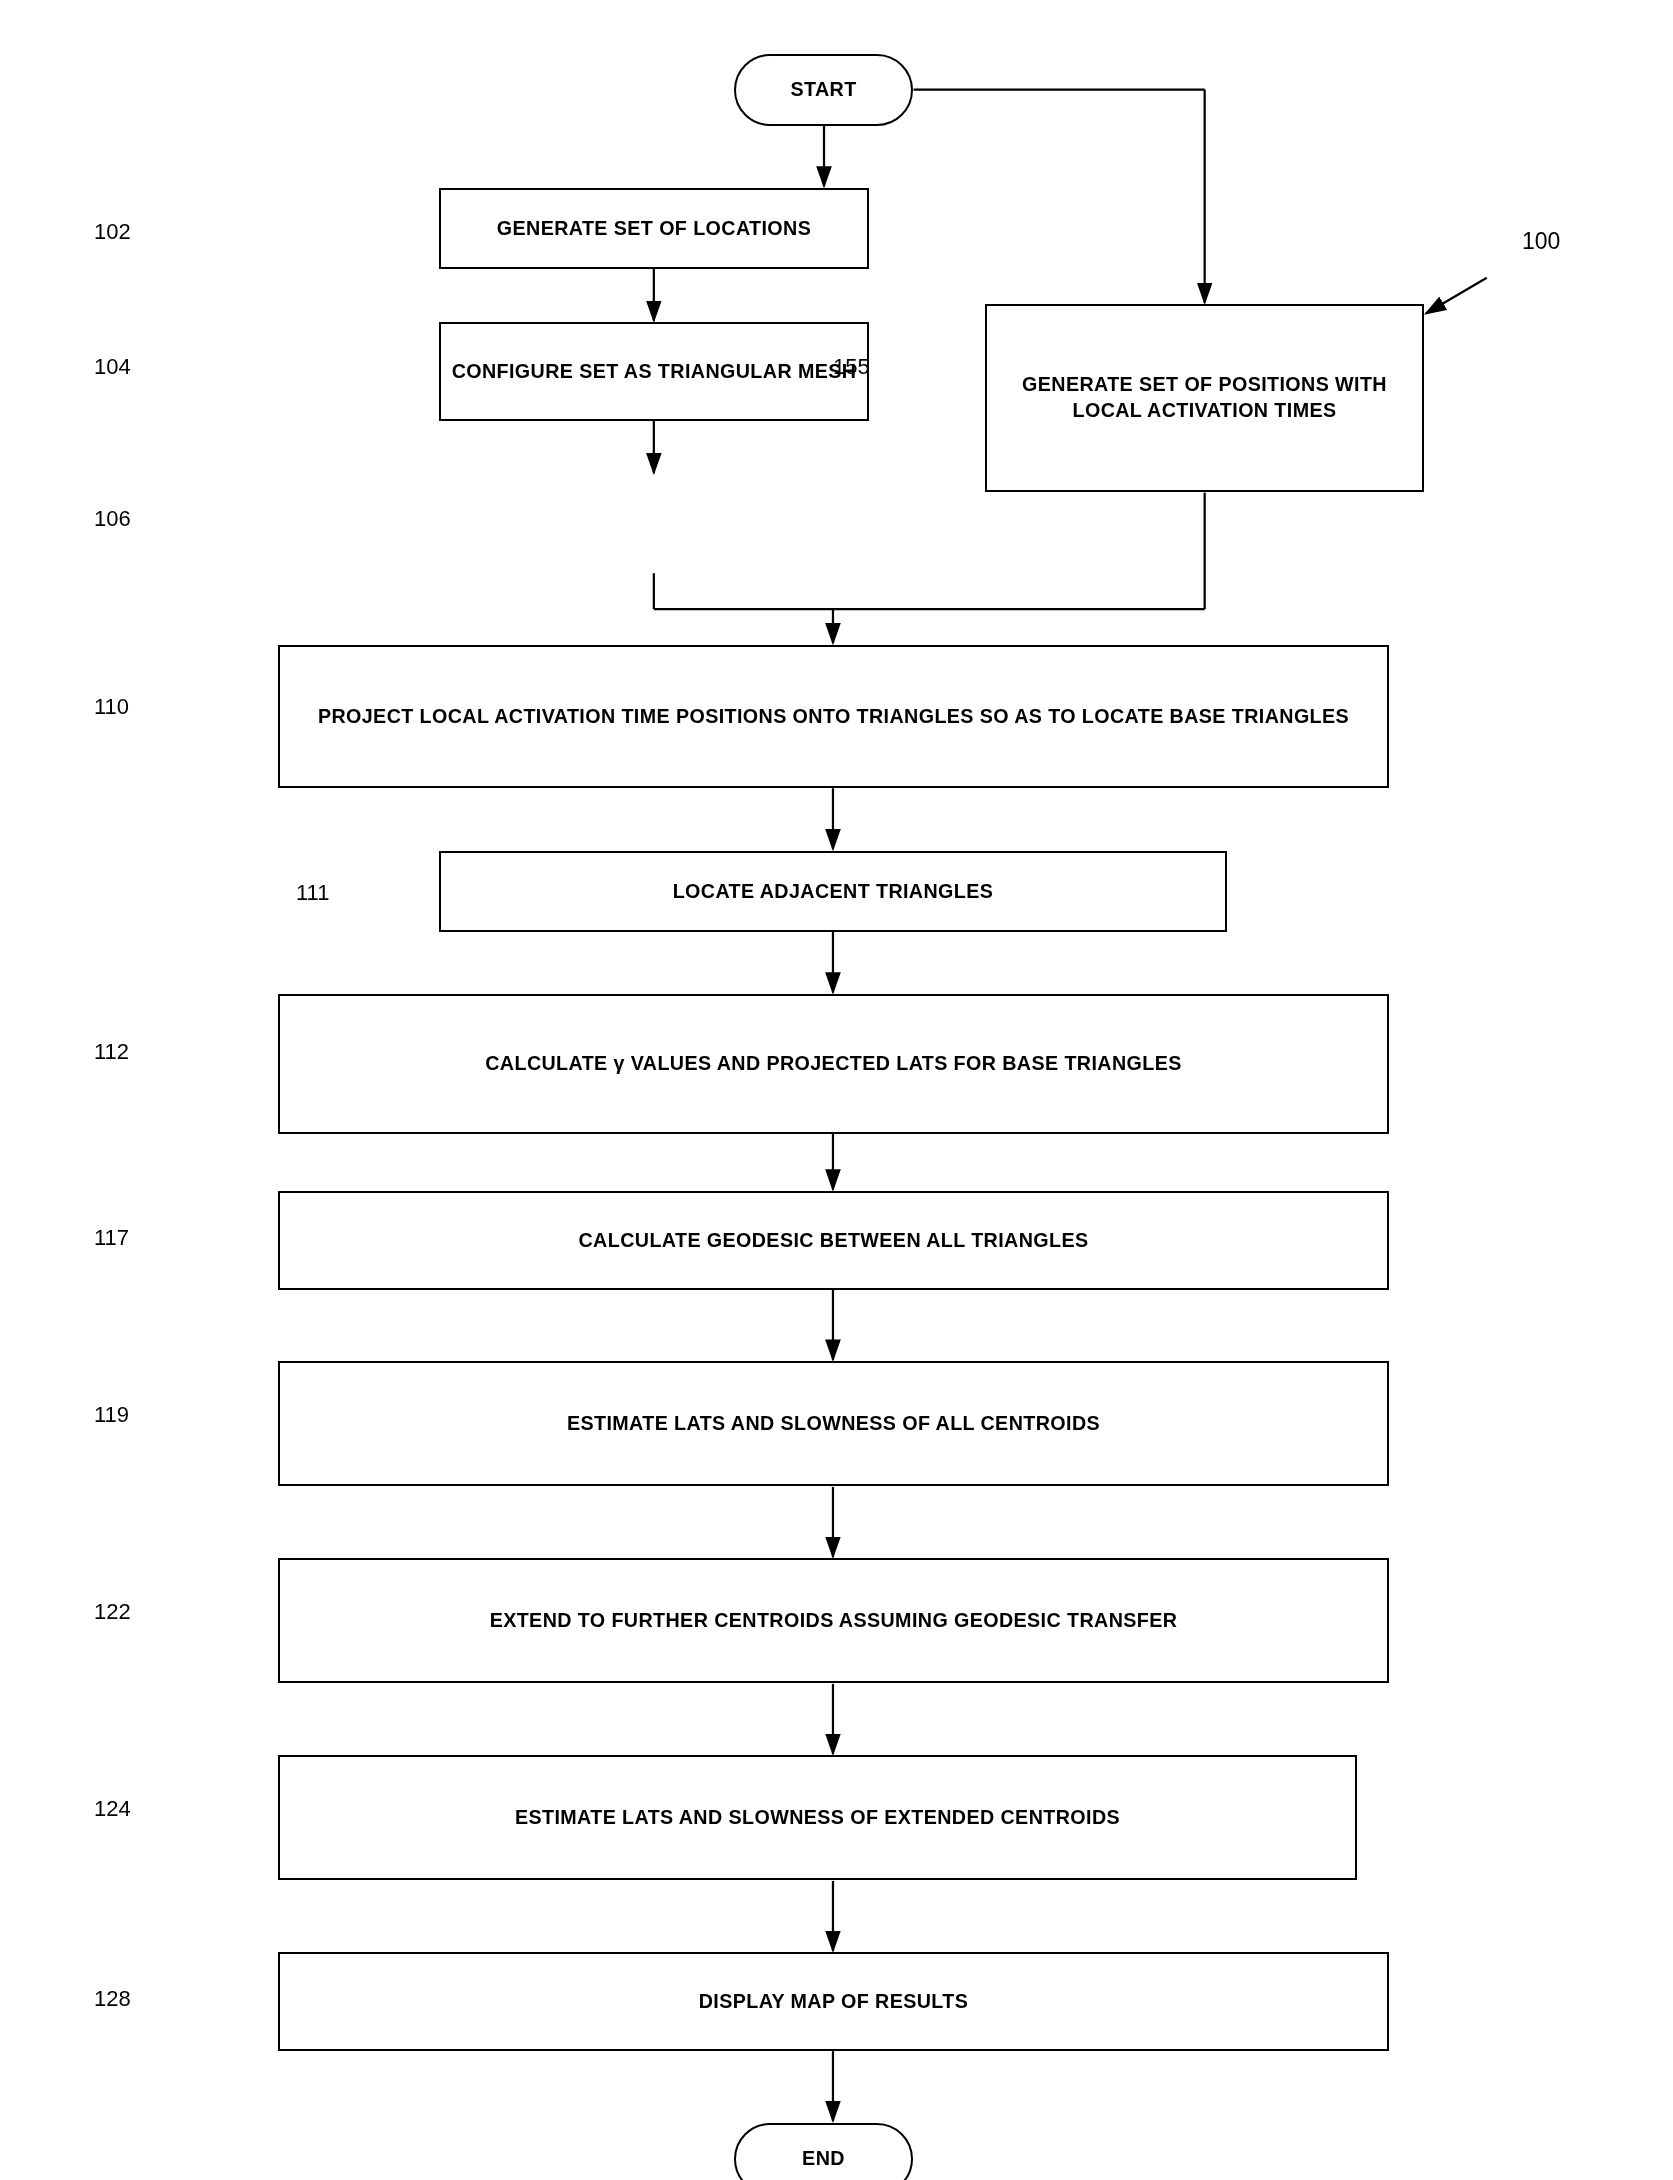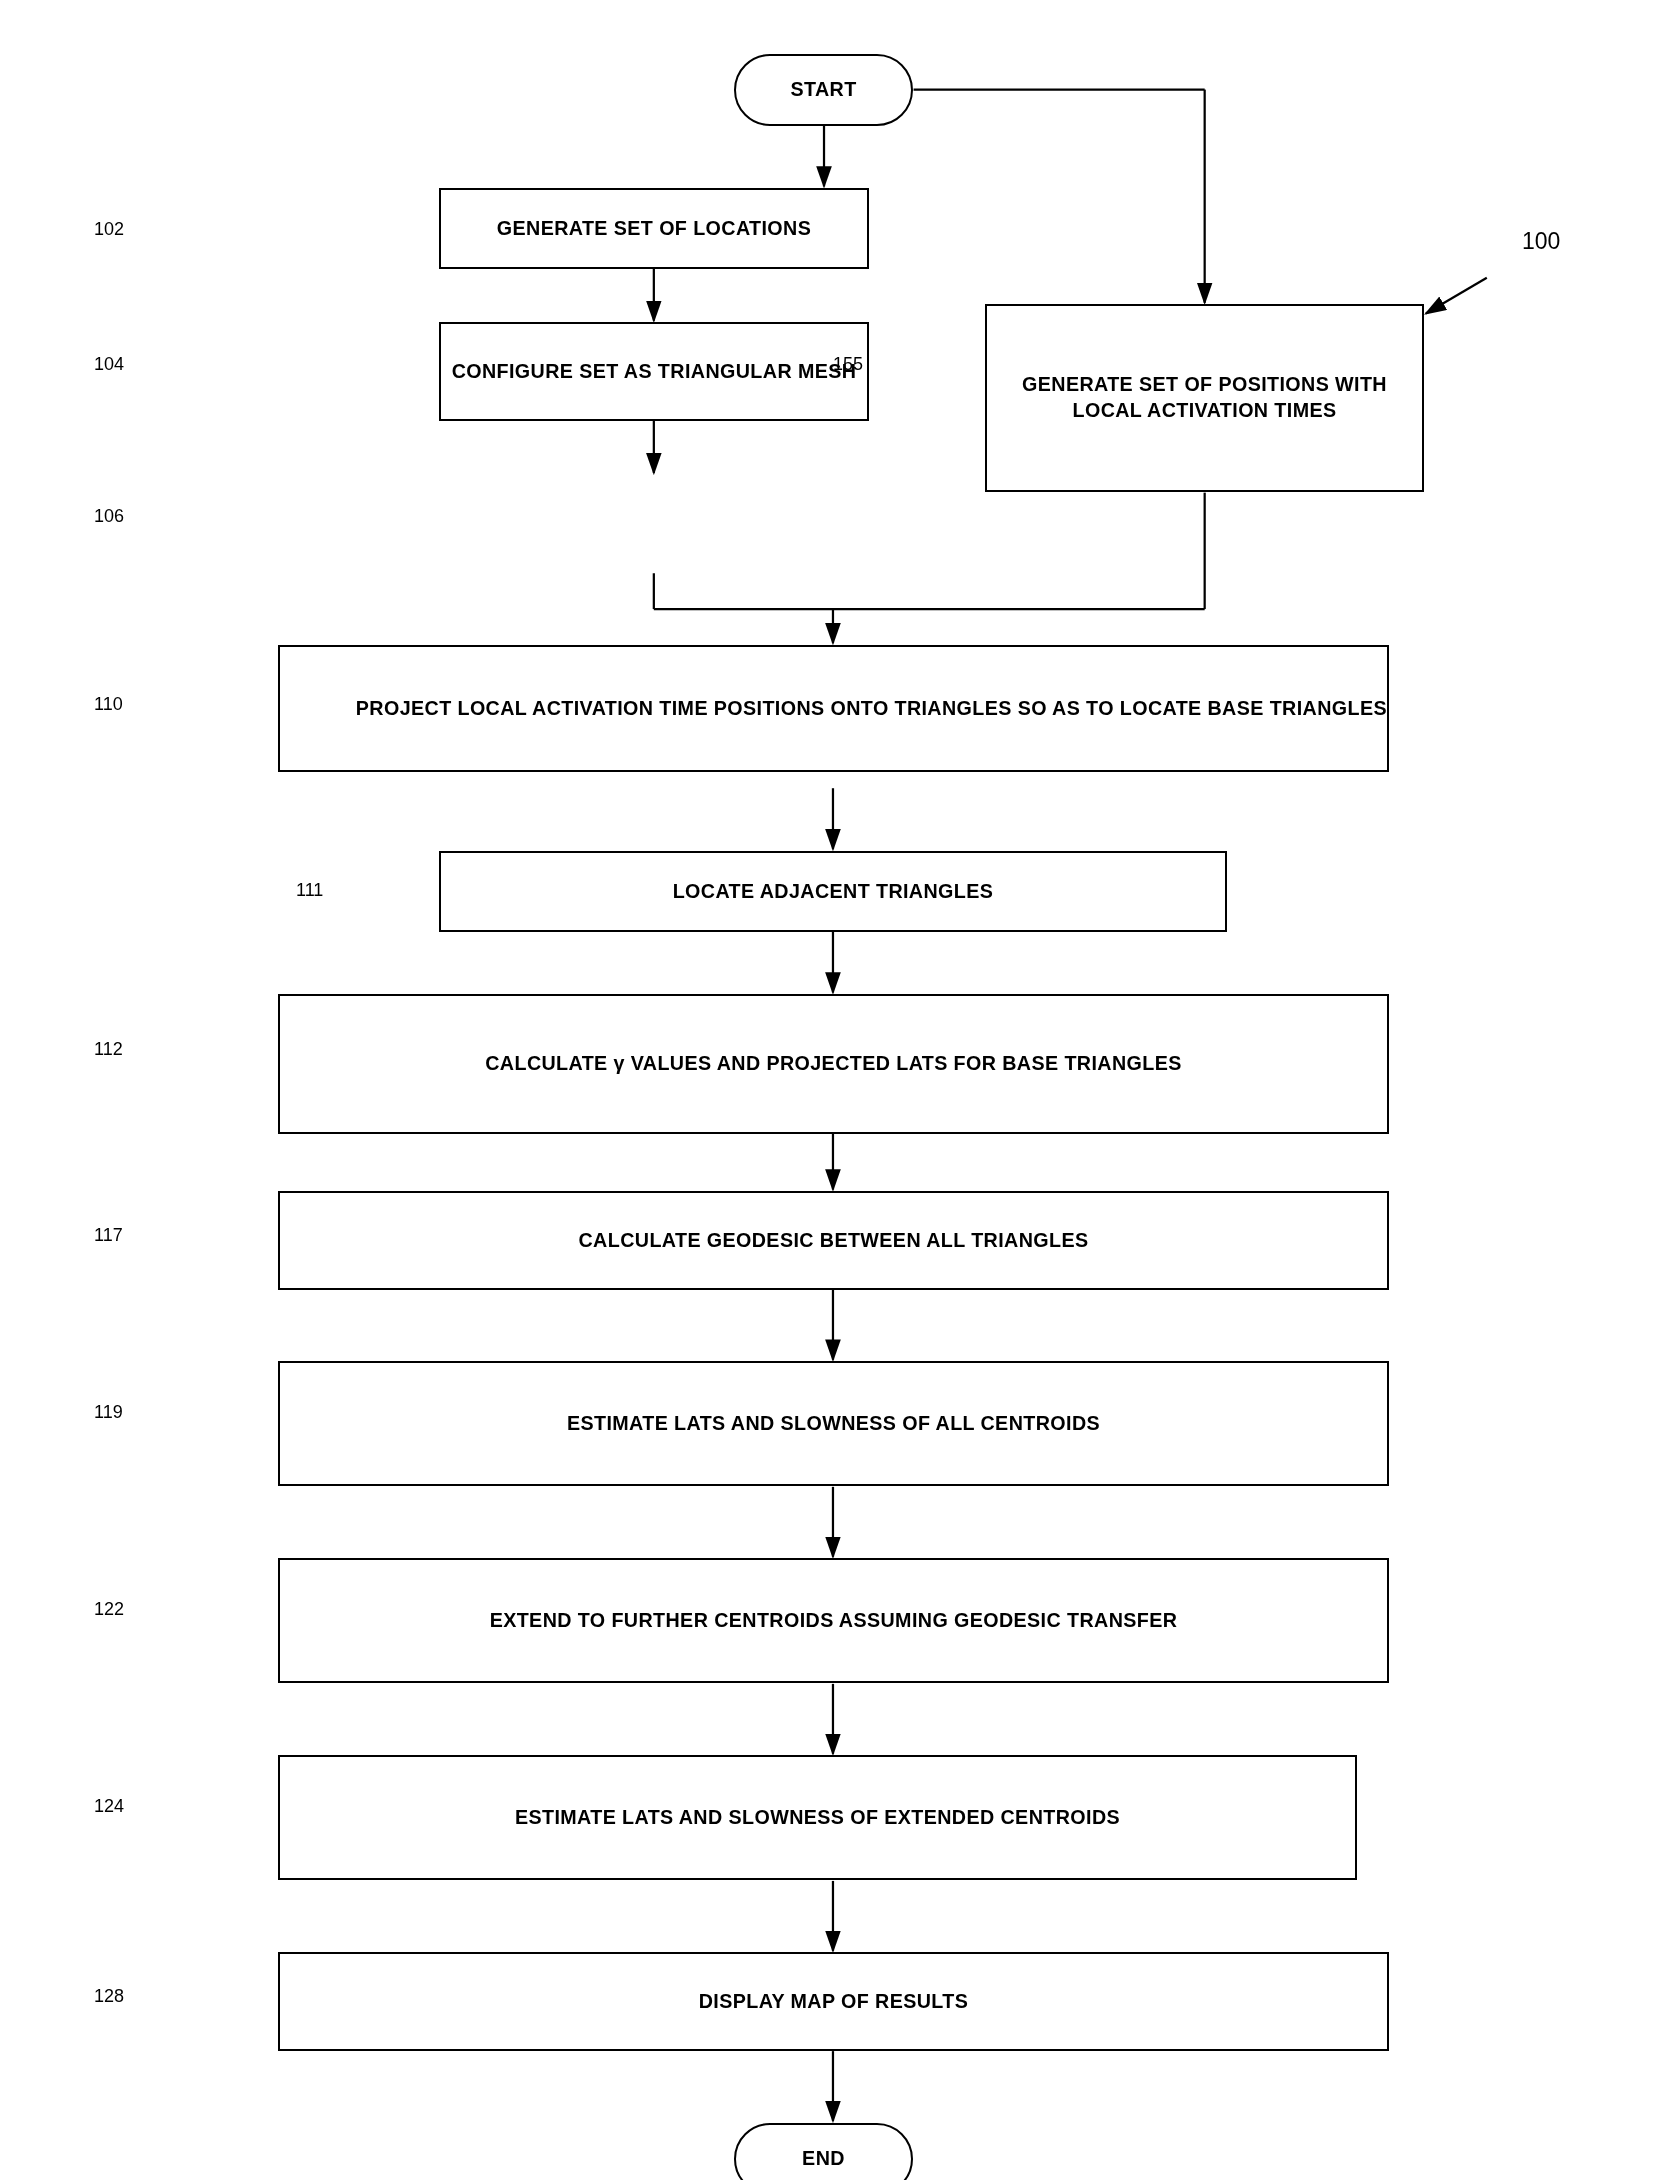--- a/index.html
+++ b/index.html
@@ -45,21 +45,21 @@
     .node-label {
       font-size: 19.7px;
       font-weight: bold;
       text-align: center;
       line-height: 1.3;
       letter-spacing: 0.4px;
     }
 
     .ref-label {
       position: absolute;
-      font-size: 18px;
+      font-size: 22px;
       font-weight: normal;
       color: #000;
     }
 
     
     .arrows-svg {
       position: absolute;
       top: 0;
       left: 0;
       width: 1674px;
@@ -132,21 +132,21 @@
   </div>
 
   <span class="ref-label" style="left:94px; top:506px;">106</span>
 
   <span class="ref-label" style="left:833px; top:354px;">155</span>
   <div class="rect" style="left:985px; top:304px; width:439px; height:188px;">
     <span class="node-label">GENERATE SET OF POSITIONS WITH LOCAL ACTIVATION TIMES</span>
   </div>
 
   <span class="ref-label" style="left:94px; top:694px;">110</span>
-  <div class="rect" style="left:278px; top:645px; width:1111px; height:127px;justify-content:flex-end;">
+  <div class="rect" style="left:278px; top:645px; width:1111px; height:143px;">
     <span class="node-label">PROJECT LOCAL ACTIVATION TIME POSITIONS ONTO TRIANGLES SO AS TO LOCATE BASE TRIANGLES</span>
   </div>
 
   <span class="ref-label" style="left:296px; top:880px;">111</span>
   <div class="rect" style="left:439px; top:851px; width:788px; height:81px;">
     <span class="node-label">LOCATE ADJACENT TRIANGLES</span>
   </div>
 
   <span class="ref-label" style="left:94px; top:1039px;">112</span>
   <div class="rect" style="left:278px; top:994px; width:1111px; height:140px;">

